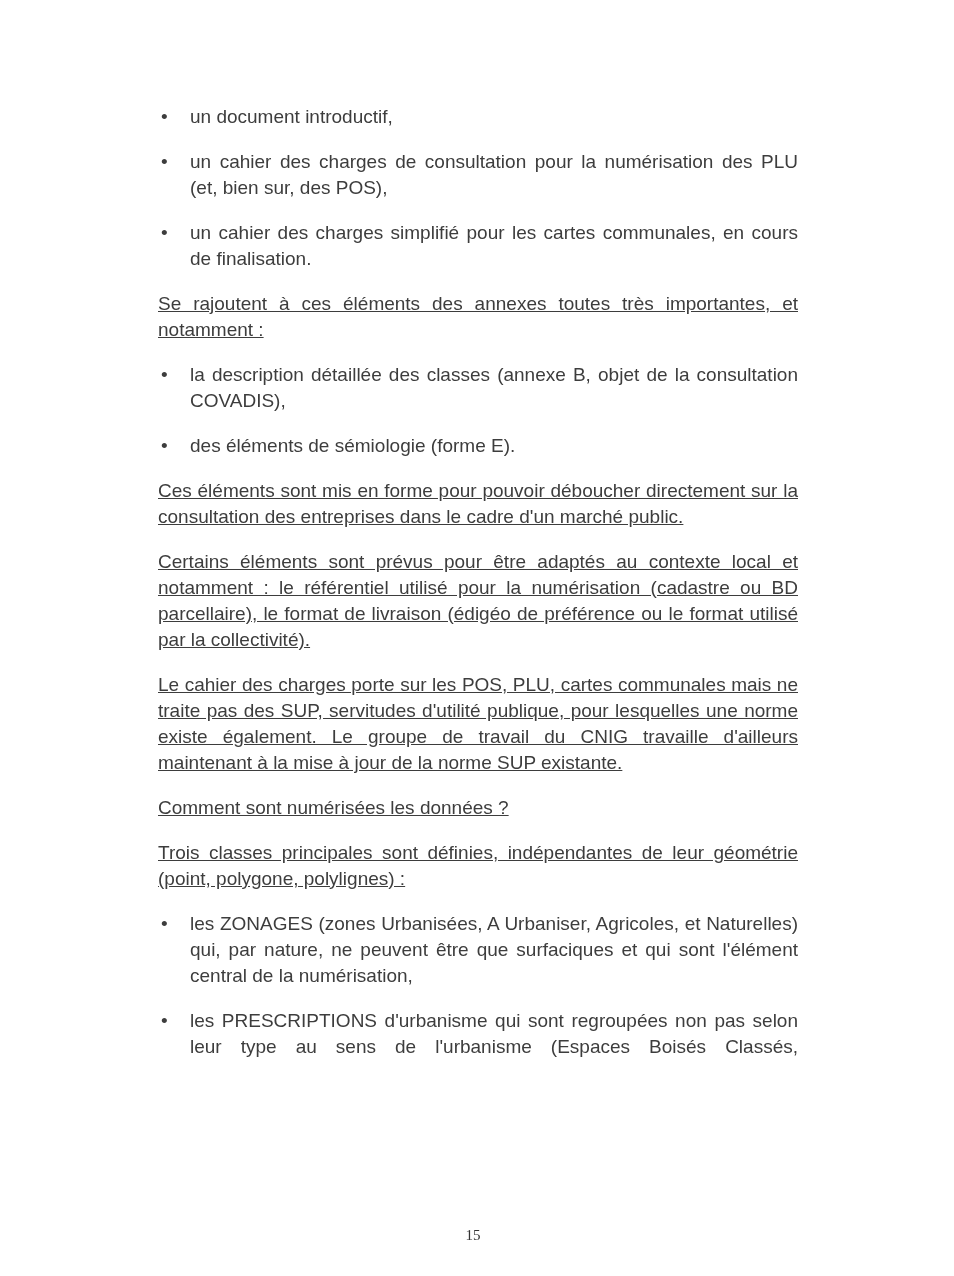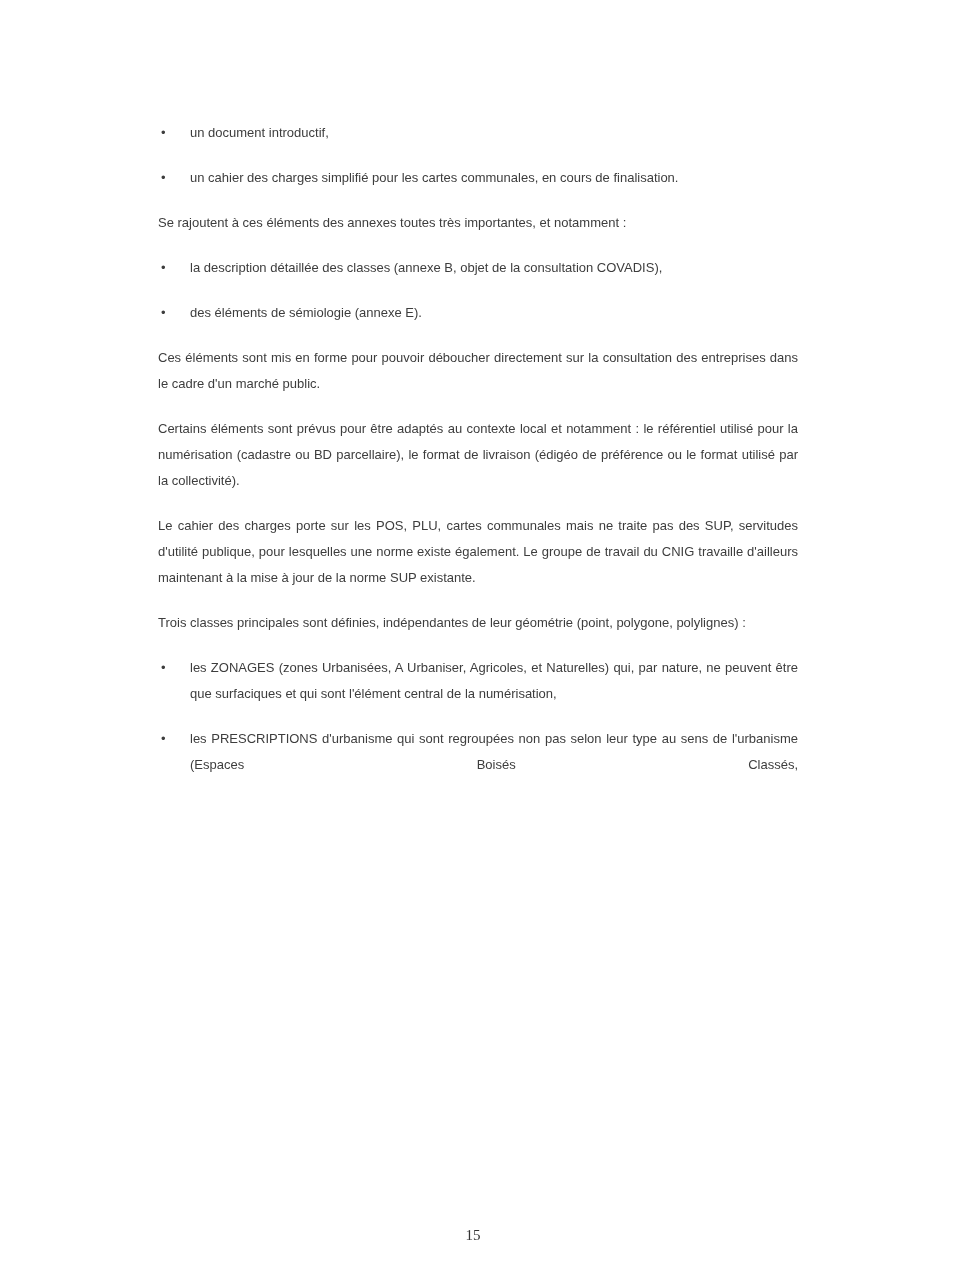--- a/index.html
+++ b/index.html
@@ -12,29 +12,30 @@
     width: 954px;
     height: 1276px;
     margin: 0 auto;
     background: #ffffff;
     font-family: "Liberation Sans", "DejaVu Sans", sans-serif;
     color: #3d3d3d;
     overflow: hidden;
   }
   .content {
     position: absolute;
-    top: 120px;
+    top: 104px;
     left: 158px;
     width: 640px;
-    font-size: 13px;
+    font-size: 19px;
     line-height: 26px;
   }
   .para {
     margin: 0 0 19px 0;
     text-align: justify;
+    text-decoration: underline;
   }
   .bullet {
     position: relative;
     margin: 0 0 19px 0;
     padding-left: 32px;
     text-align: justify;
   }
   .bullet::before {
     content: "\2022";
     position: absolute;
@@ -60,37 +61,39 @@
 </style>
 </head>
 <body>
 
 <div class="page">
 
   <div class="content">
 
     <div class="bullet">un document introductif,</div>
 
+    <div class="bullet">un cahier des charges de consultation pour la numérisation des PLU (et, bien sur, des POS),</div>
 
     <div class="bullet">un cahier des charges simplifié pour les cartes communales, en cours de finalisation.</div>
 
     <div class="para">Se rajoutent à ces éléments des annexes toutes très importantes, et notamment :</div>
 
     <div class="bullet">la description détaillée des classes (annexe B, objet de la consultation COVADIS),</div>
 
 
 
-    <div class="bullet">des éléments de sémiologie (annexe E).</div>
+    <div class="bullet">des éléments de sémiologie (forme E).</div>
 
     <div class="para">Ces éléments sont mis en forme pour pouvoir déboucher directement sur la consultation des entreprises dans le cadre d'un marché public.</div>
 
     <div class="para">Certains éléments sont prévus pour être adaptés au contexte local et notamment : le référentiel utilisé pour la numérisation (cadastre ou BD parcellaire), le format de livraison (édigéo de préférence ou le format utilisé par la collectivité).</div>
 
     <div class="para">Le cahier des charges porte sur les POS, PLU, cartes communales mais ne traite pas des SUP, servitudes d'utilité publique, pour lesquelles une norme existe également. Le groupe de travail du CNIG travaille d'ailleurs maintenant à la mise à jour de la norme SUP existante.</div>
 
+    <div class="para">Comment sont numérisées les données ?</div>
 
     <div class="para">Trois classes principales sont définies, indépendantes de leur géométrie (point, polygone, polylignes) :</div>
 
     <div class="bullet">les ZONAGES (zones Urbanisées, A Urbaniser, Agricoles, et Naturelles) qui, par nature, ne peuvent être que surfaciques et qui sont l'élément central de la numérisation,</div>
 
     <div class="bullet justify-last">les PRESCRIPTIONS d'urbanisme qui sont regroupées non pas selon leur type au sens de l'urbanisme (Espaces Boisés Classés,</div>
 
   </div>
 
   <div class="footer">15</div>

